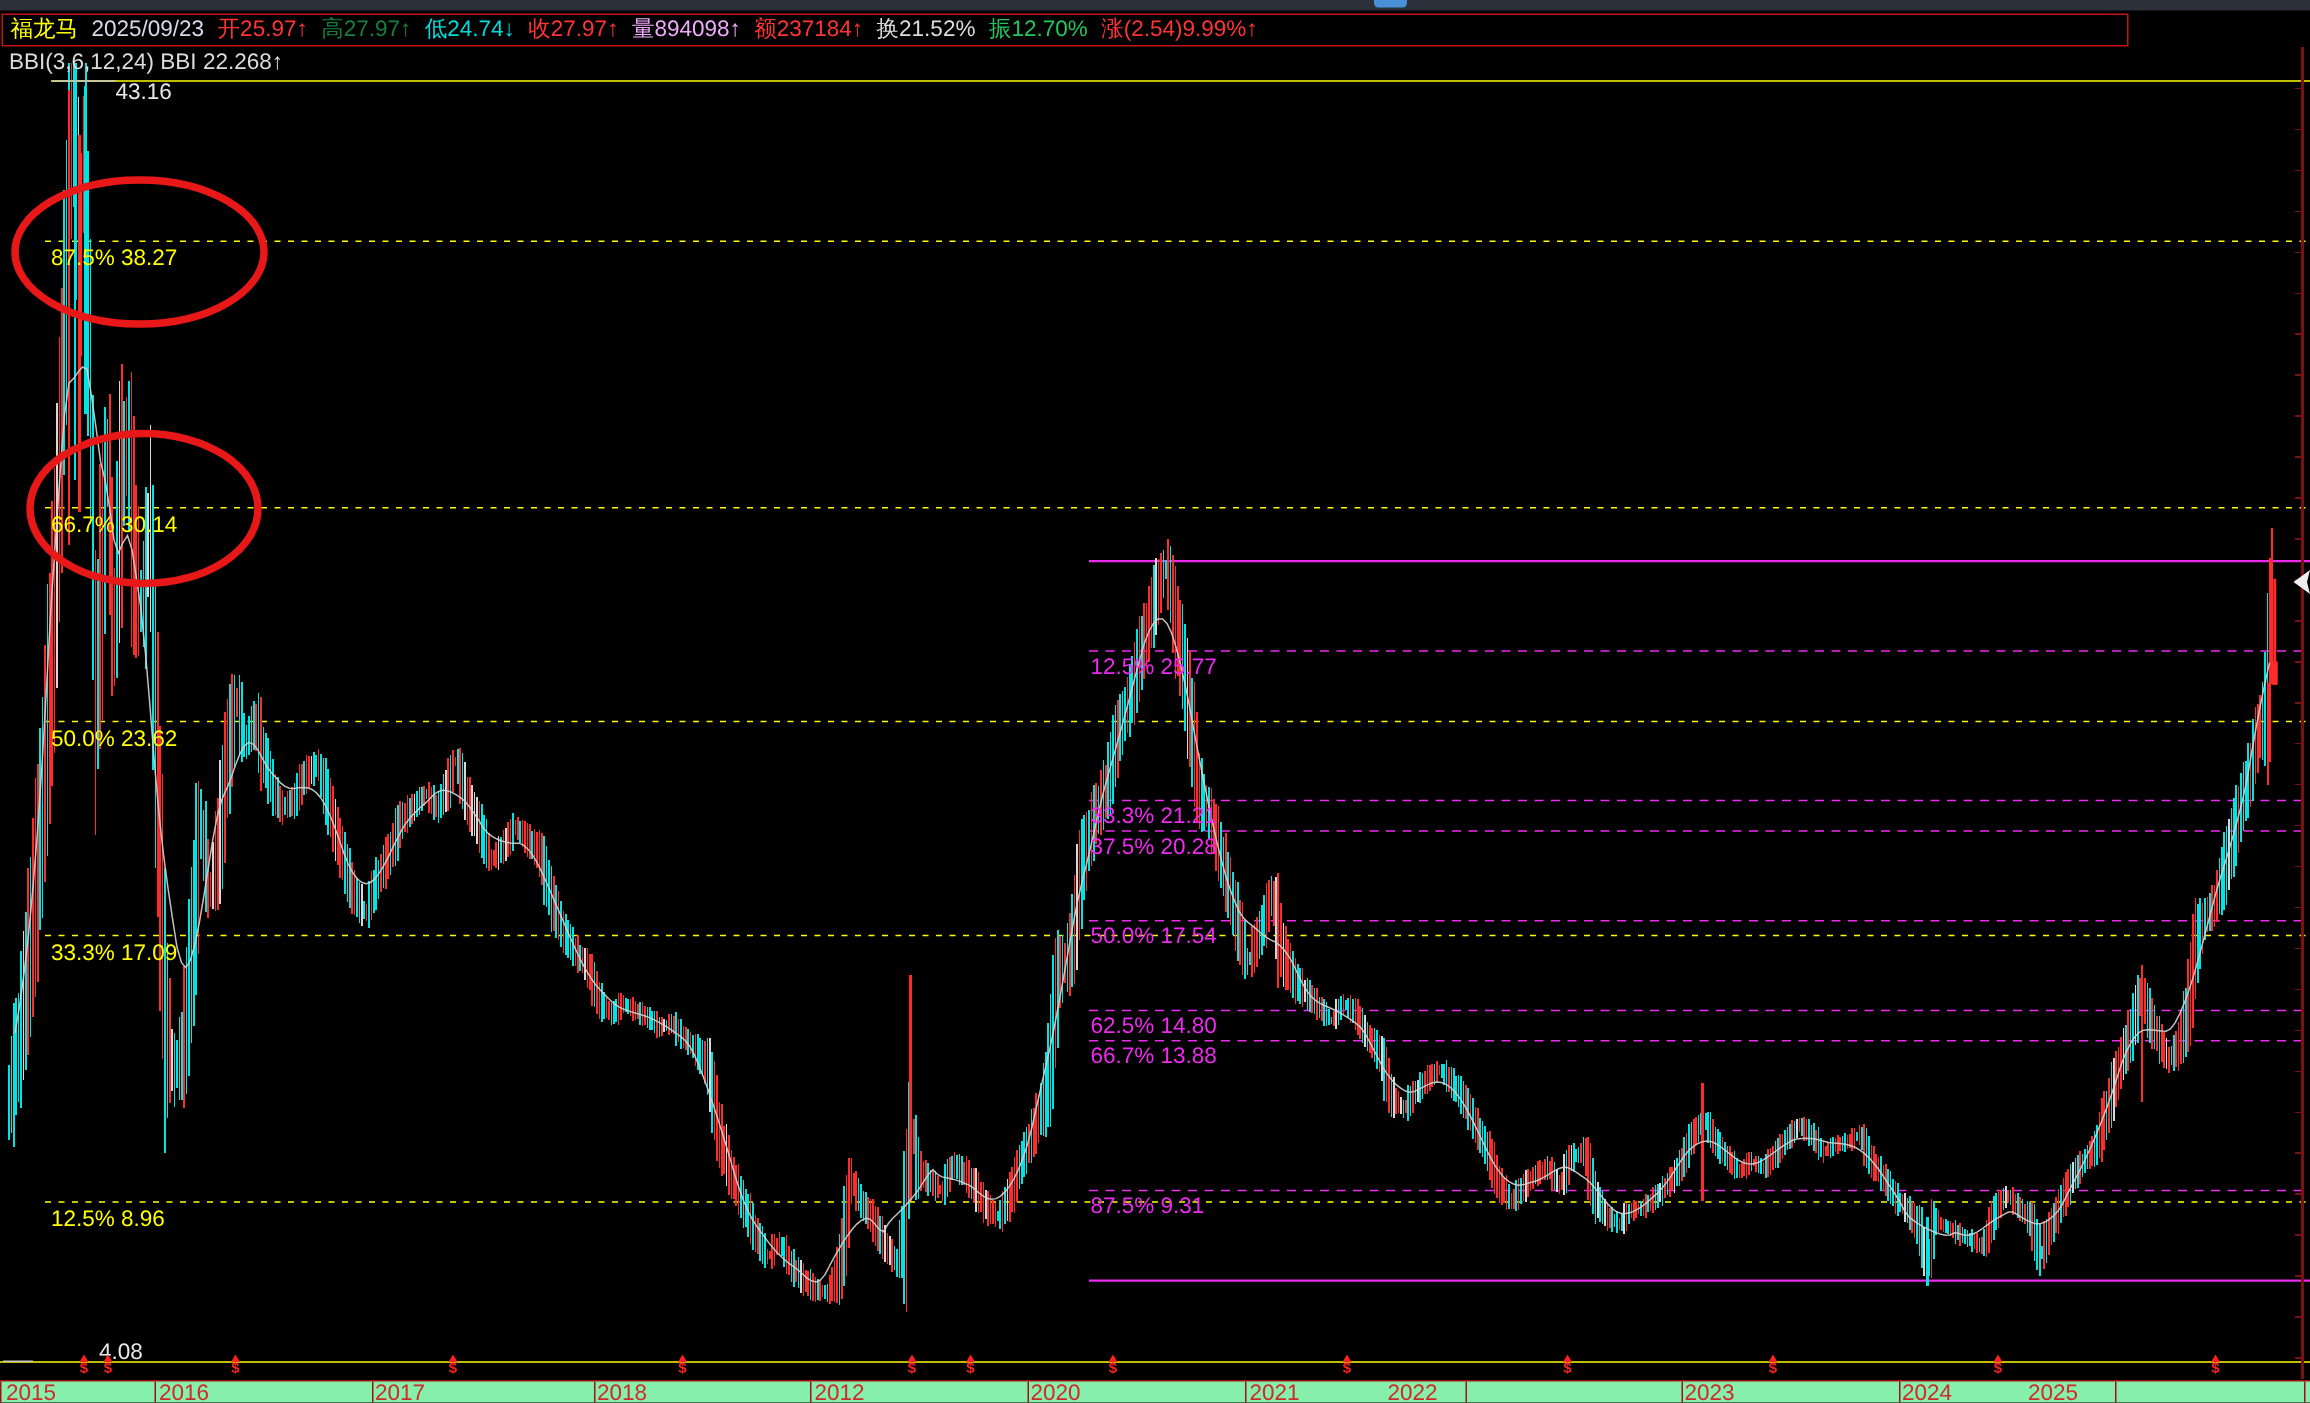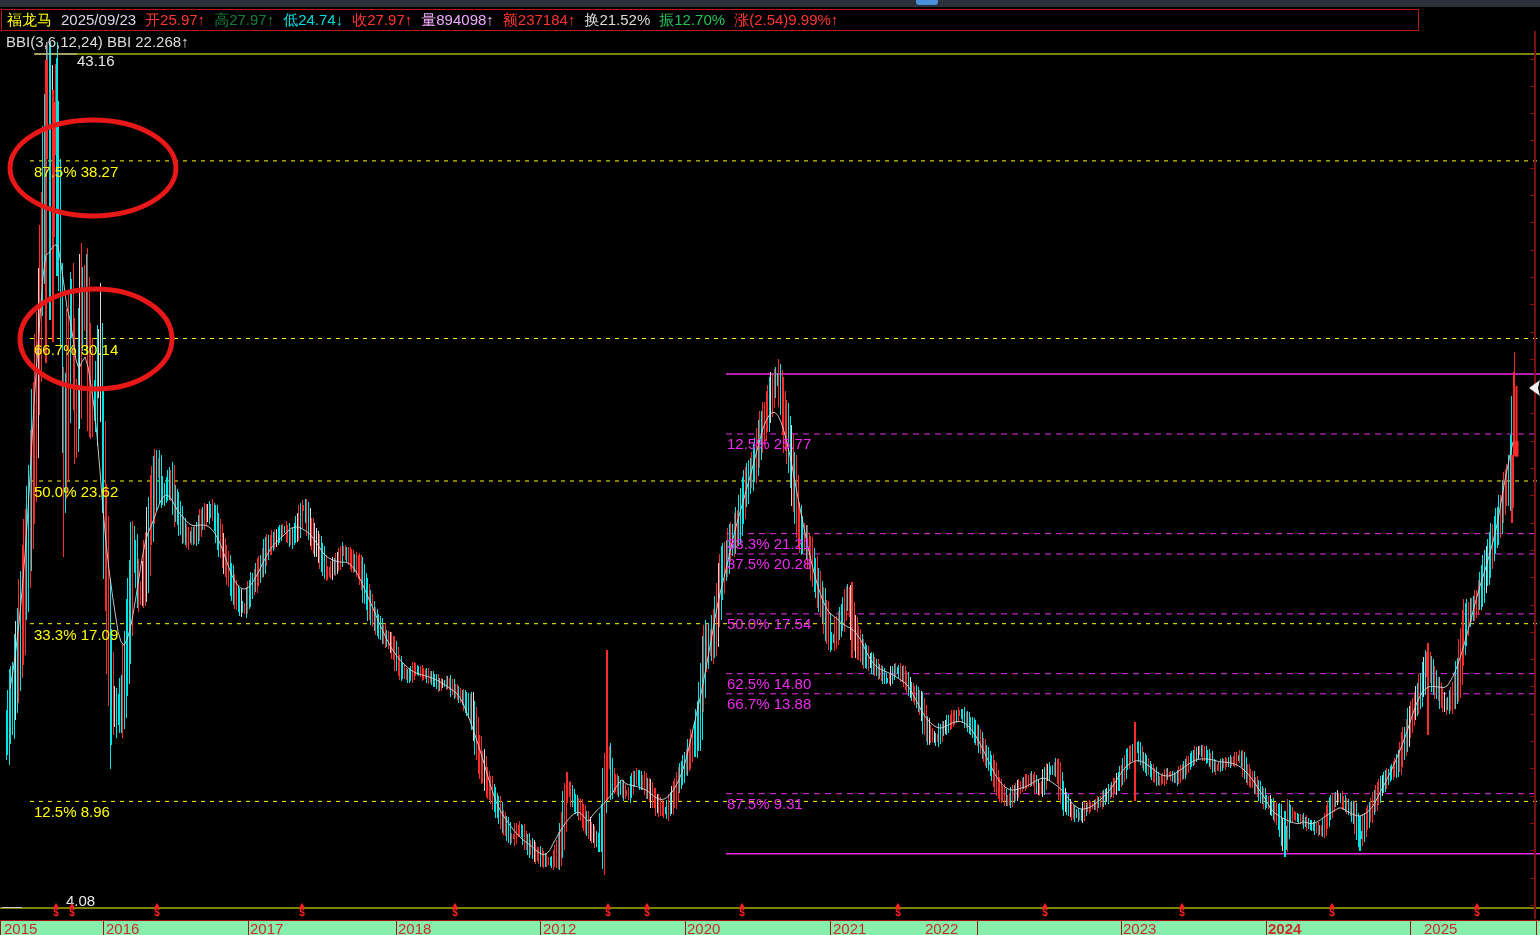--- a/index.html
+++ b/index.html
@@ -1102,22 +1102,22 @@
       <div class="ysep" style="left: 1536px;"></div>
       <div class="ylab" style="left: 4px;">2015</div>
       <div class="ylab" style="left: 106px;">2016</div>
       <div class="ylab" style="left: 250px;">2017</div>
       <div class="ylab" style="left: 398px;">2018</div>
       <div class="ylab" style="left: 543px;">2012</div>
       <div class="ylab" style="left: 687px;">2020</div>
       <div class="ylab" style="left: 833px;">2021</div>
       <div class="ylab" style="left: 925px;">2022</div>
       <div class="ylab" style="left: 1123px;">2023</div>
-      <div class="ylab" style="left: 1268px; font-weight: bold;">2024</div>
-      <div class="ylab" style="left: 1424px;">2025</div>
+      <div class="ylab" style="left: 1268px;">2024</div>
+      <div class="ylab" style="left: 1352px;">2025</div>
     </div>
 
 <div class="divm" style="left: 51px;"><div class="tri"></div>$</div>
     <div class="divm" style="left: 67px;"><div class="tri"></div>$</div>
     <div class="divm" style="left: 152px;"><div class="tri"></div>$</div>
     <div class="divm" style="left: 297px;"><div class="tri"></div>$</div>
     <div class="divm" style="left: 450px;"><div class="tri"></div>$</div>
     <div class="divm" style="left: 603px;"><div class="tri"></div>$</div>
     <div class="divm" style="left: 642px;"><div class="tri"></div>$</div>
     <div class="divm" style="left: 737px;"><div class="tri"></div>$</div>

